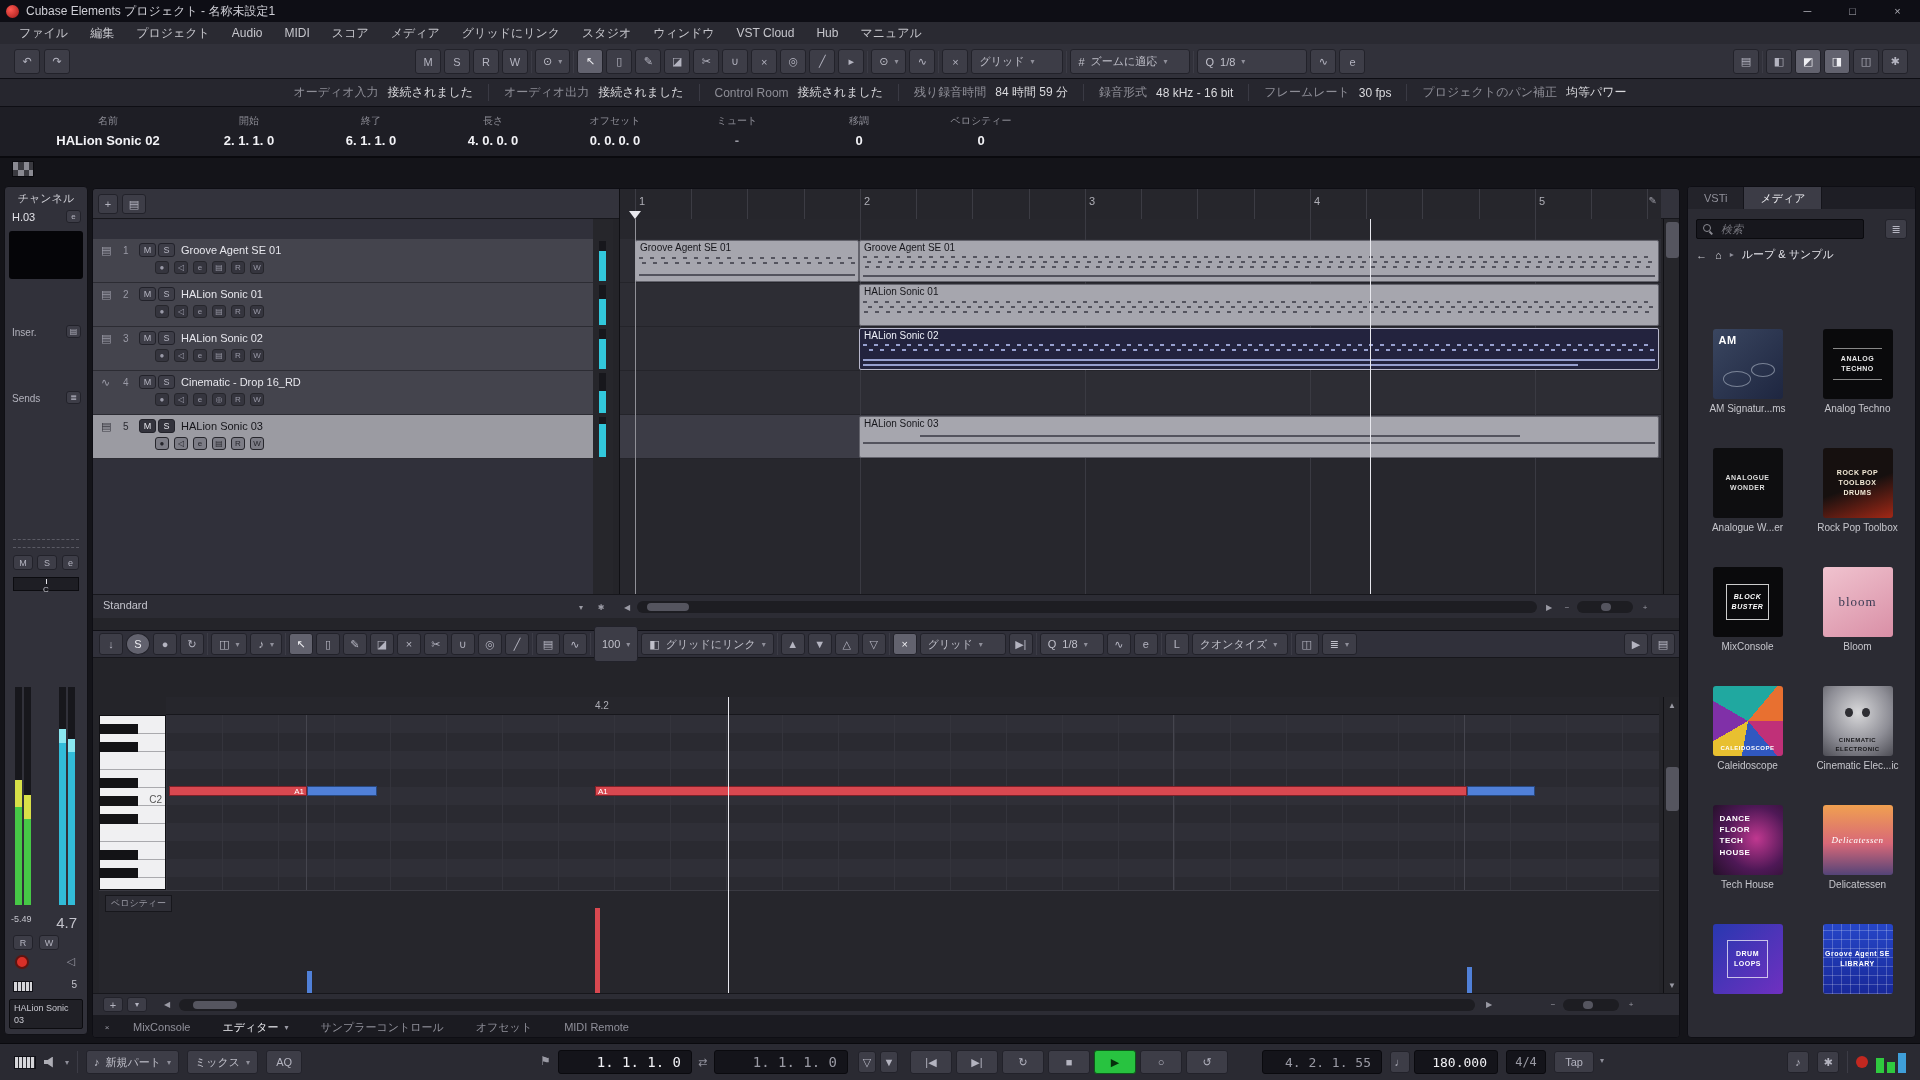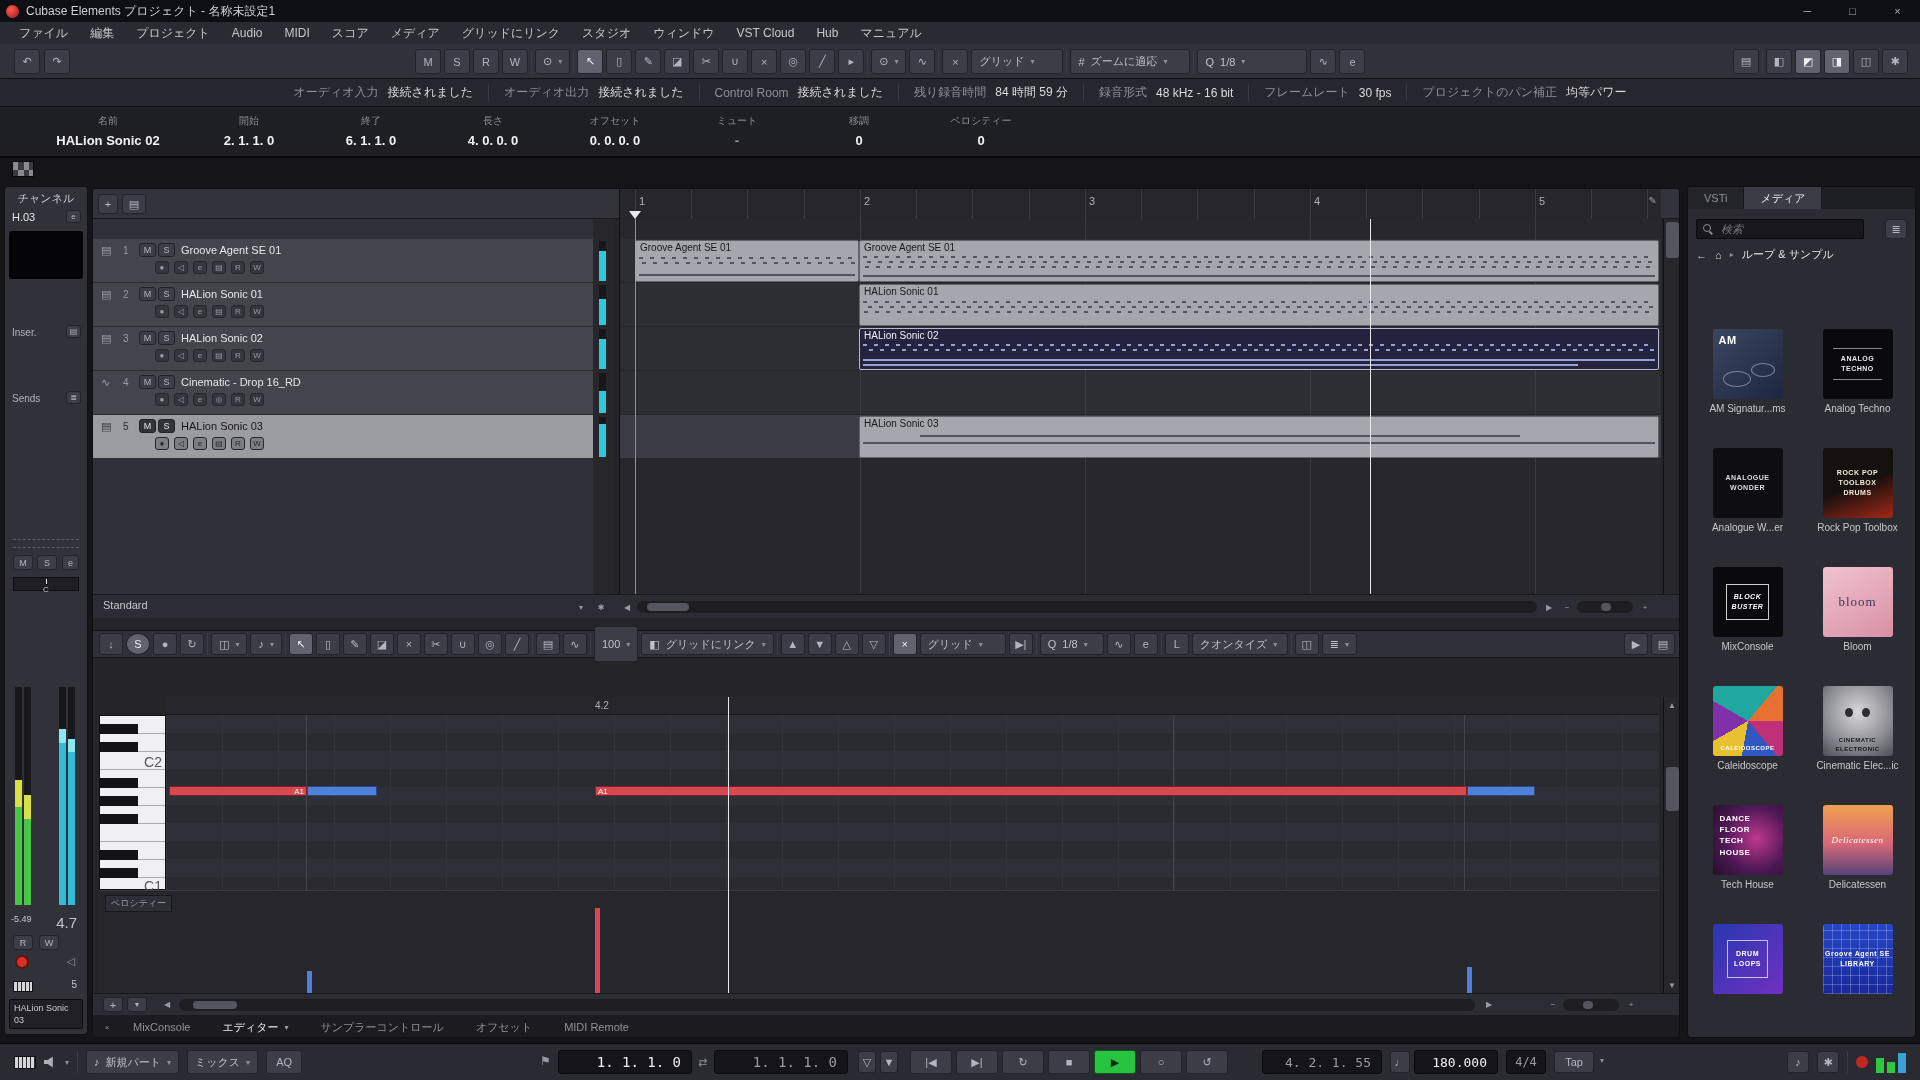--- a/index.html
+++ b/index.html
@@ -92,21 +92,21 @@
   .hscroll{position:absolute;height:12px;background:#1d1d22;border-radius:6px;}
   .hthumb{position:absolute;top:2px;height:8px;background:#55555f;border-radius:4px;}
   .sc-arr{width:16px;height:16px;font-size:8px;color:#9a9aa4;display:inline-flex;align-items:center;justify-content:center;}
   
   .lz-toolbar{left:0;top:441px;width:1588px;height:28px;background:#30303a;border-top:1px solid #101016;border-bottom:1px solid #17171c;display:flex;align-items:center;gap:3px;padding:0 6px;}
   .lz-toolbar .tb{width:24px;height:22px;}
   .lz-info{left:0;top:482px;width:1588px;text-align:center;font-size:11px;color:#8d8d96;}
   .lz-ruler{left:73px;top:508px;width:1493px;height:18px;background:#26262c;border-bottom:1px solid #17171c;font-size:10px;color:#aeaeb6;}
   .keys{left:6px;top:526px;width:67px;height:175px;background:repeating-linear-gradient(180deg,#f0f0f2 0 17px,#aaaaae 17px 18px);border:1px solid #101014;}
   .bk{position:absolute;left:0;width:38px;height:10px;background:#131316;}
-  .klab{position:absolute;right:3px;font-size:14px;color:#555;}
+  .klab{position:absolute;right:3px;font-size:10px;color:#555;margin-top:40px;}
   .roll{left:73px;top:526px;width:1493px;height:175px;overflow:hidden;
     background-image:repeating-linear-gradient(90deg,#34343c 0 1px,transparent 1px 56px),repeating-linear-gradient(180deg,#2f2f37 0 18px,#2a2a31 18px 36px);}
   .marker{position:absolute;top:0;bottom:0;width:1px;background:#45454e;}
   .note{position:absolute;top:71px;height:10px;font-size:8px;color:#fff;}
   .note.red{background:#d84850;border:1px solid #7e2028;}
   .note.blue{background:#5080d8;border:1px solid #28487e;}
   .vel{left:6px;top:701px;width:1560px;height:103px;background:#26262c;border-top:1px solid #3a3a42;overflow:hidden;}
   .vbar{position:absolute;bottom:0;width:5px;}
   .vlab{position:absolute;left:6px;top:4px;background:#2e2e36;border:1px solid #17171c;font-size:9px;color:#9a9aa4;padding:1px 5px;}
   .lzcursor{left:635px;top:508px;width:1px;height:296px;background:#e8e8ee;}

